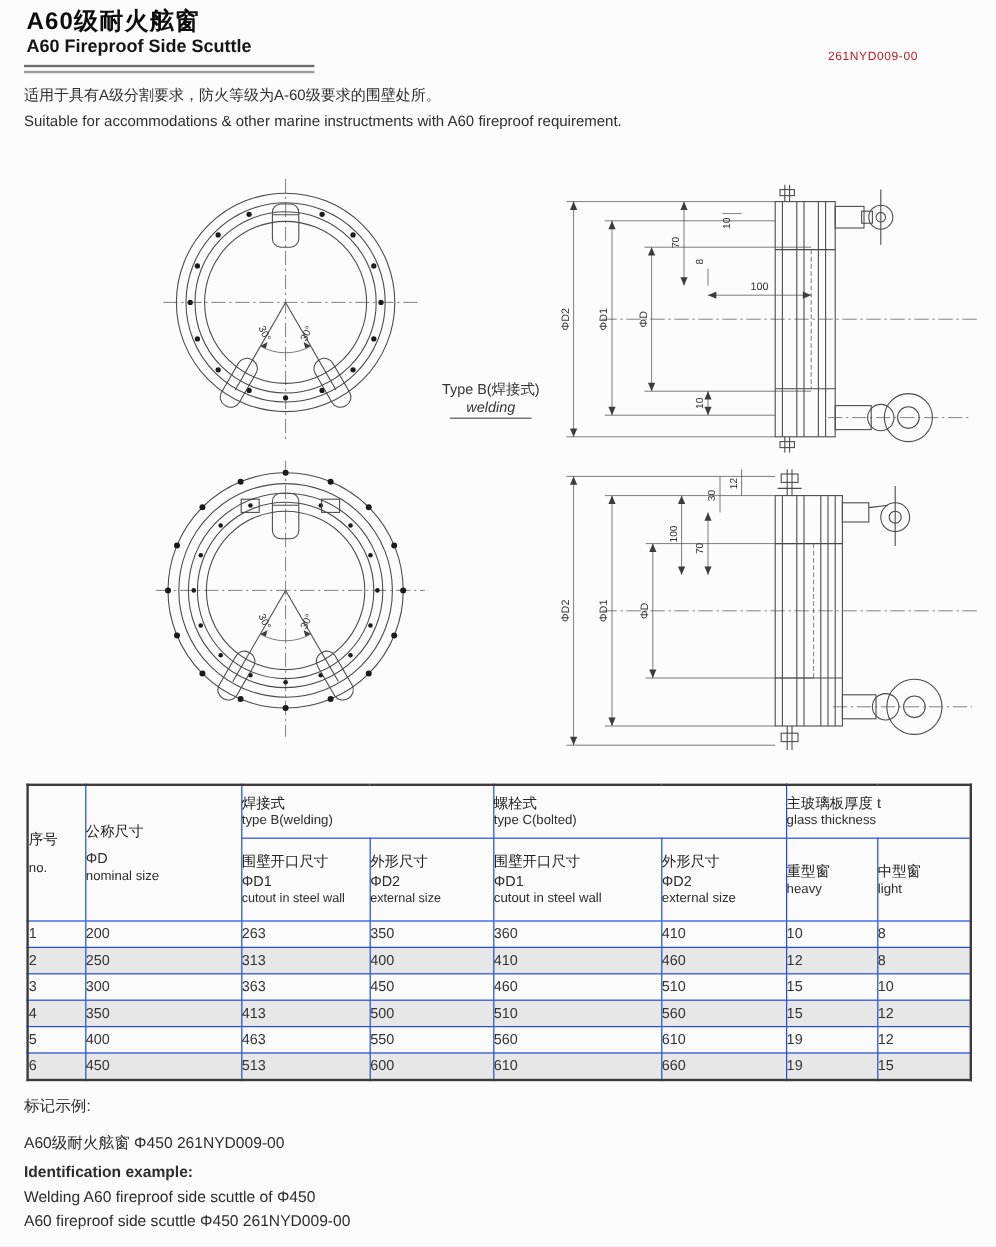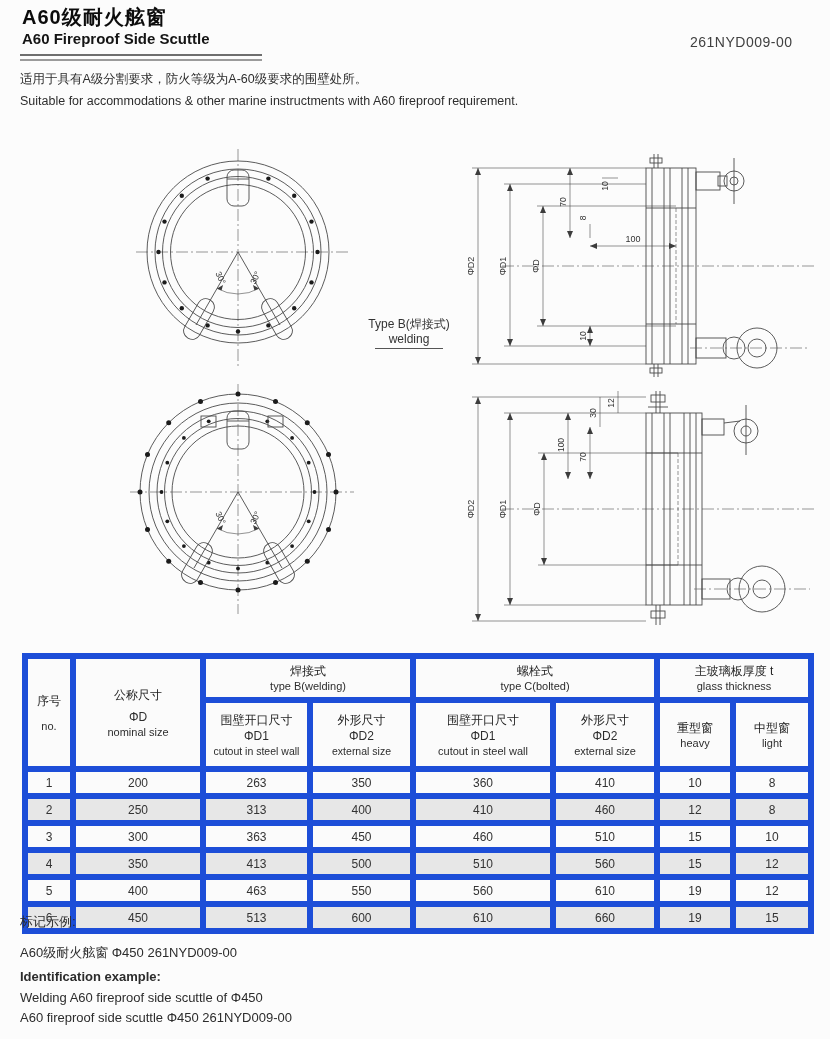--- a/index.html
+++ b/index.html
@@ -2,32 +2,32 @@
 <html><head>
 <meta charset="utf-8">
 <style>
   html,body{margin:0;padding:0;background:#e9e9e9;}
   .page{position:relative;width:830px;height:1039px;margin:0 auto;background:#fcfcfc;
         font-family:"Liberation Sans","DejaVu Sans",sans-serif;color:#2a2a2a;overflow:hidden;padding-left:37px;}
   .abs{position:absolute;}
   .title-zh{left:22px;top:4px;font-size:20px;font-weight:bold;color:#0c0c0c;letter-spacing:1px;}
   .title-en{left:22px;top:30px;font-size:15px;font-weight:bold;color:#141414;}
   .dbl-rule{left:20px;top:54px;width:242px;height:3px;border-top:2px solid #6e6e6e;border-bottom:2px solid #9b9b9b;}
-  .doc-no{left:690px;top:34px;font-size:14px;color:#404040;letter-spacing:.5px;}
+  .doc-no{left:690px;top:42px;font-size:10px;color:#b91c1c;letter-spacing:.5px;}
   .intro{font-size:12.5px;color:#2e2e2e;}
   .cap{width:150px;text-align:center;font-size:12px;color:#333;line-height:15px;}
-  .cap .u{display:inline-block;border-bottom:1px solid #555;padding:0 14px 1px;}
+  .cap .u{display:inline-block;border-bottom:1px solid #555;padding:0 14px 1px;font-style:italic;}
   svg .ln{stroke:#4a4a4a;stroke-width:.9;fill:none;}
   svg .cl{stroke:#6a6a6a;stroke-width:.7;fill:none;stroke-dasharray:12 3 2 3;}
   svg .dim{stroke:#4a4a4a;stroke-width:.6;fill:none;}
   svg .dot{fill:#1b1b1b;stroke:none;}
   svg .arr{fill:#3c3c3c;stroke:none;}
   svg text{fill:#333;font-family:"Liberation Sans","DejaVu Sans",sans-serif;}
   table.spec{border-collapse:collapse;table-layout:fixed;width:786px;border:2px solid #3c3c3c;}
-  table.spec th,table.spec td{border:6px solid #1d4ed8;text-align:center;vertical-align:middle;
+  table.spec th,table.spec td{border:1px solid #1d4ed8;text-align:left;vertical-align:middle;
         padding:0;font-weight:normal;background:#fbfbfb;}
   table.spec td{font-size:12px;color:#333;height:21px;}
   table.spec tbody tr:nth-child(even) td{background:#e7e7e7;}
   .hz{font-size:12px;color:#222;line-height:16px;}
   .he{font-size:11px;color:#2d2d2d;line-height:14px;}
   .hsym{font-size:12px;color:#2d2d2d;line-height:16px;}
   .gap6{height:6px;} .gap10{height:10px;}
   .note{font-size:13px;color:#2c2c2c;}
 </style>
 </head>

